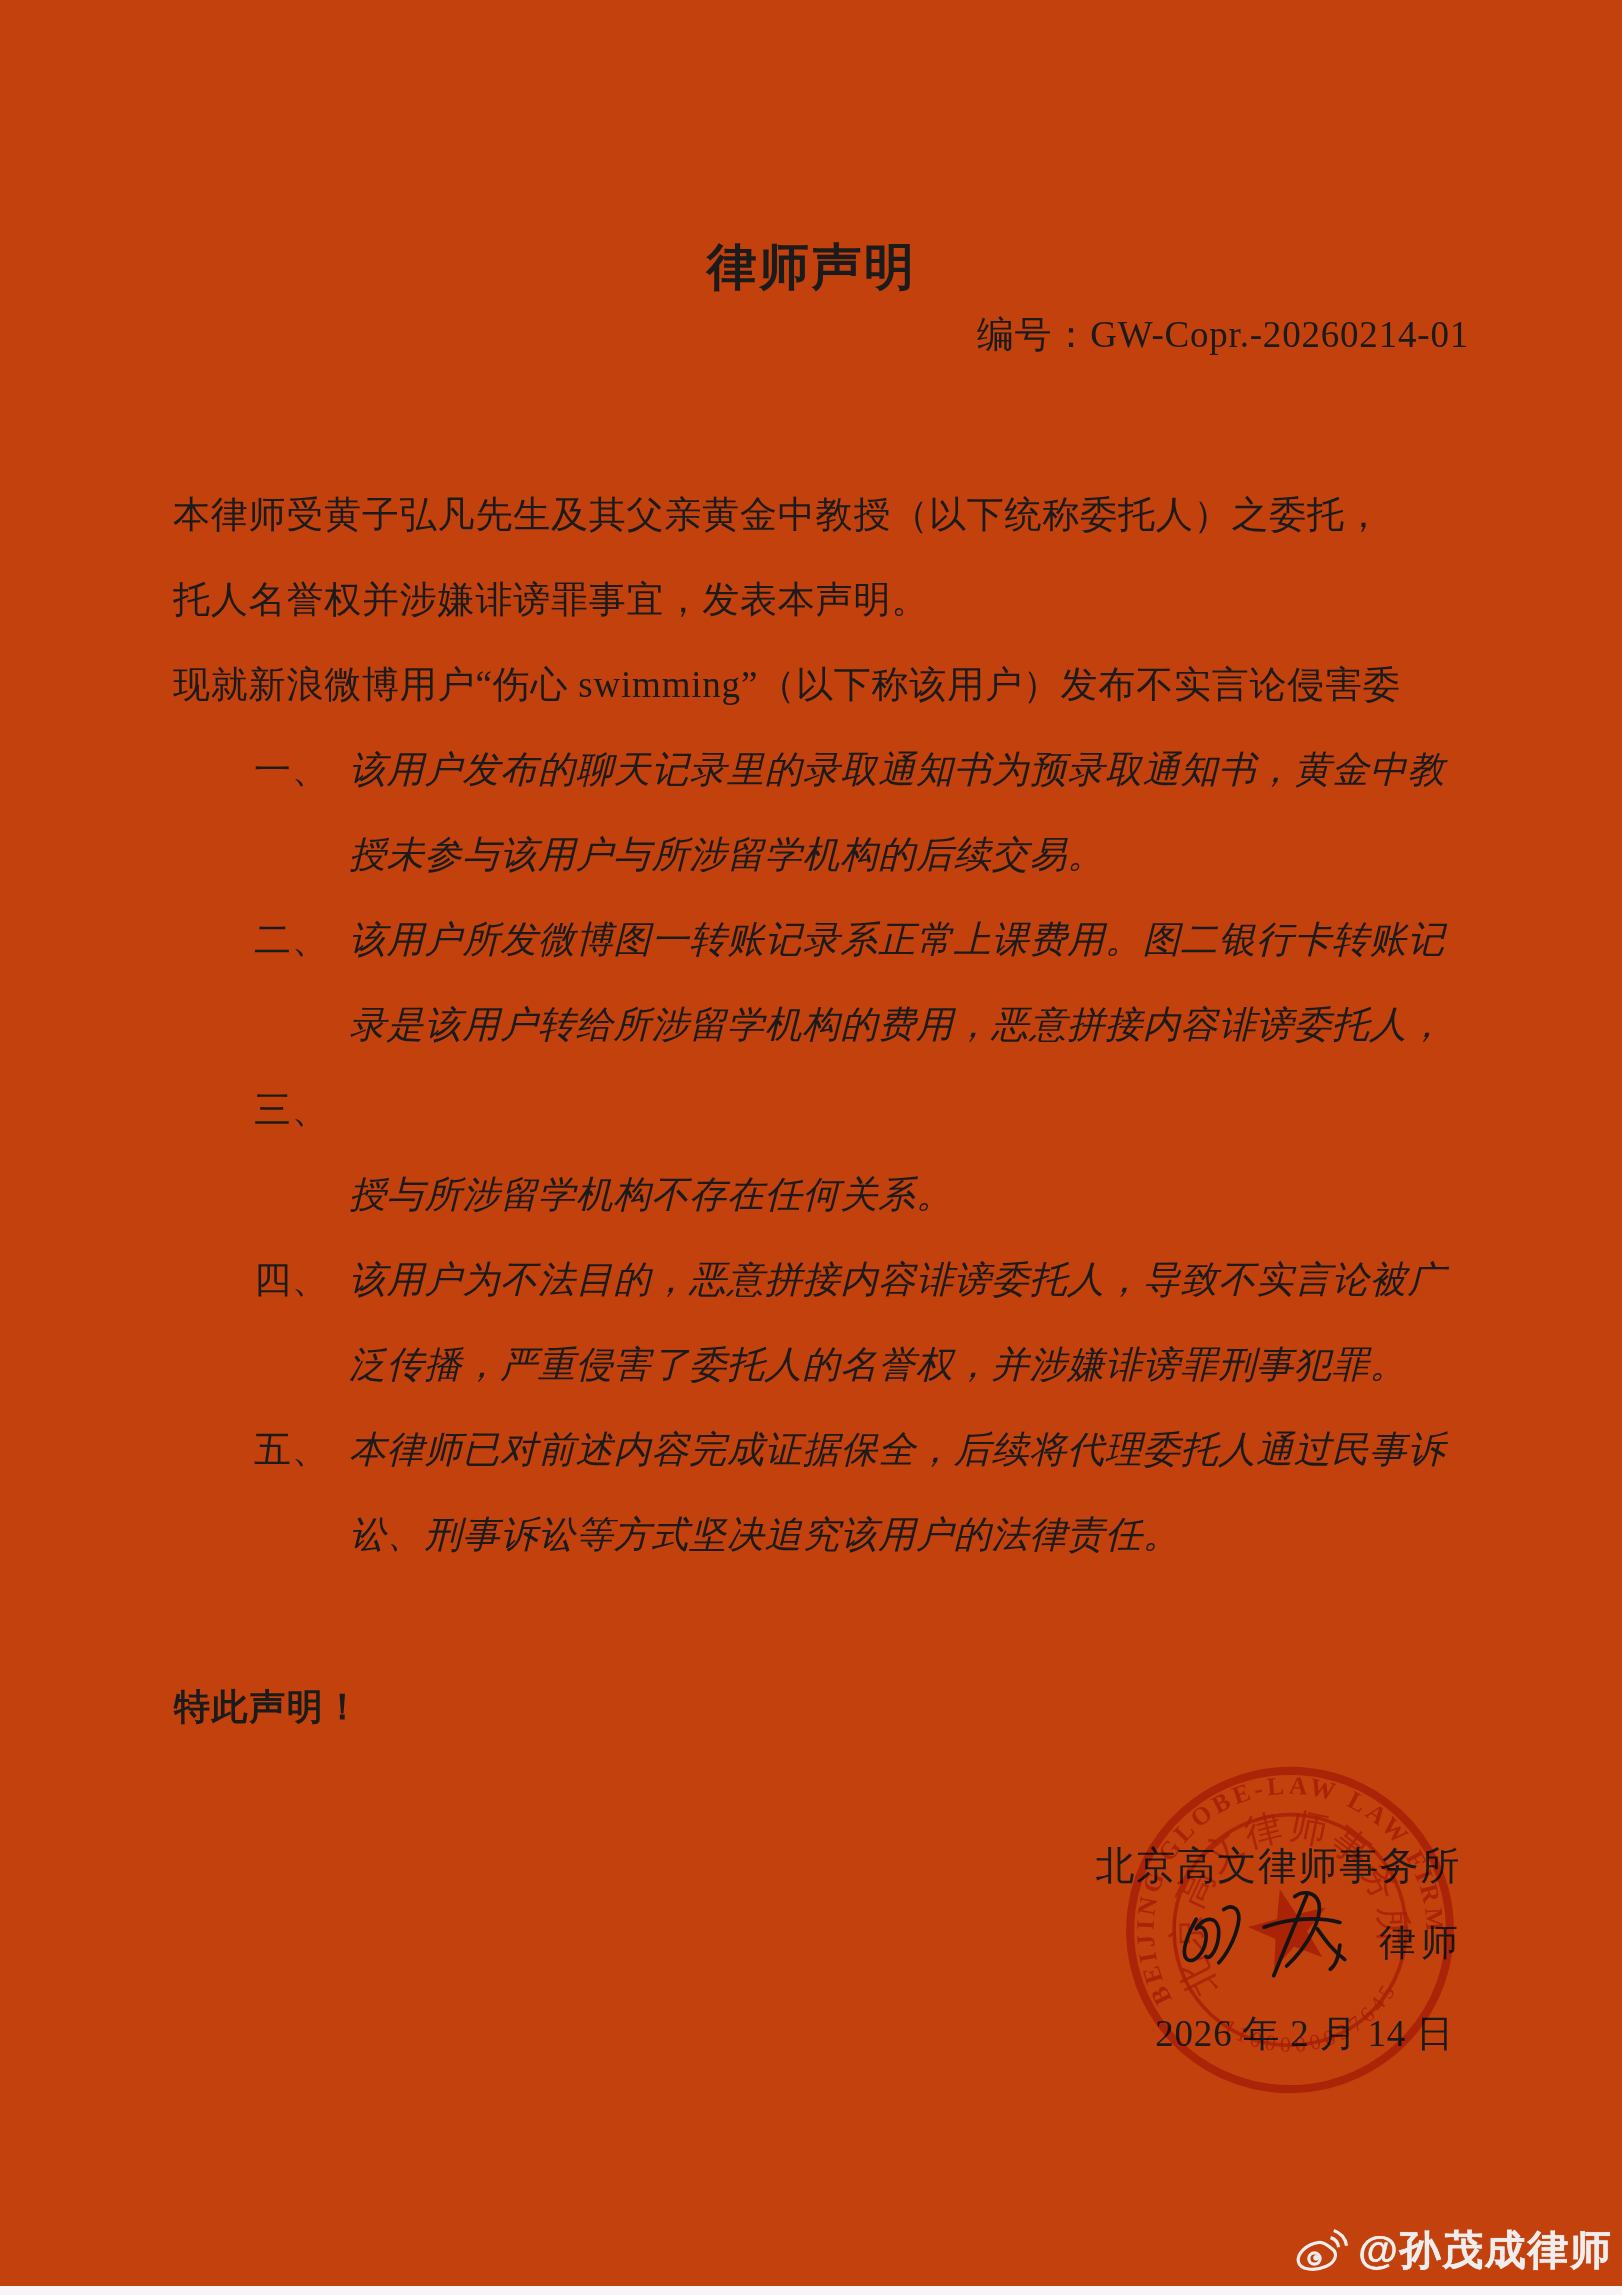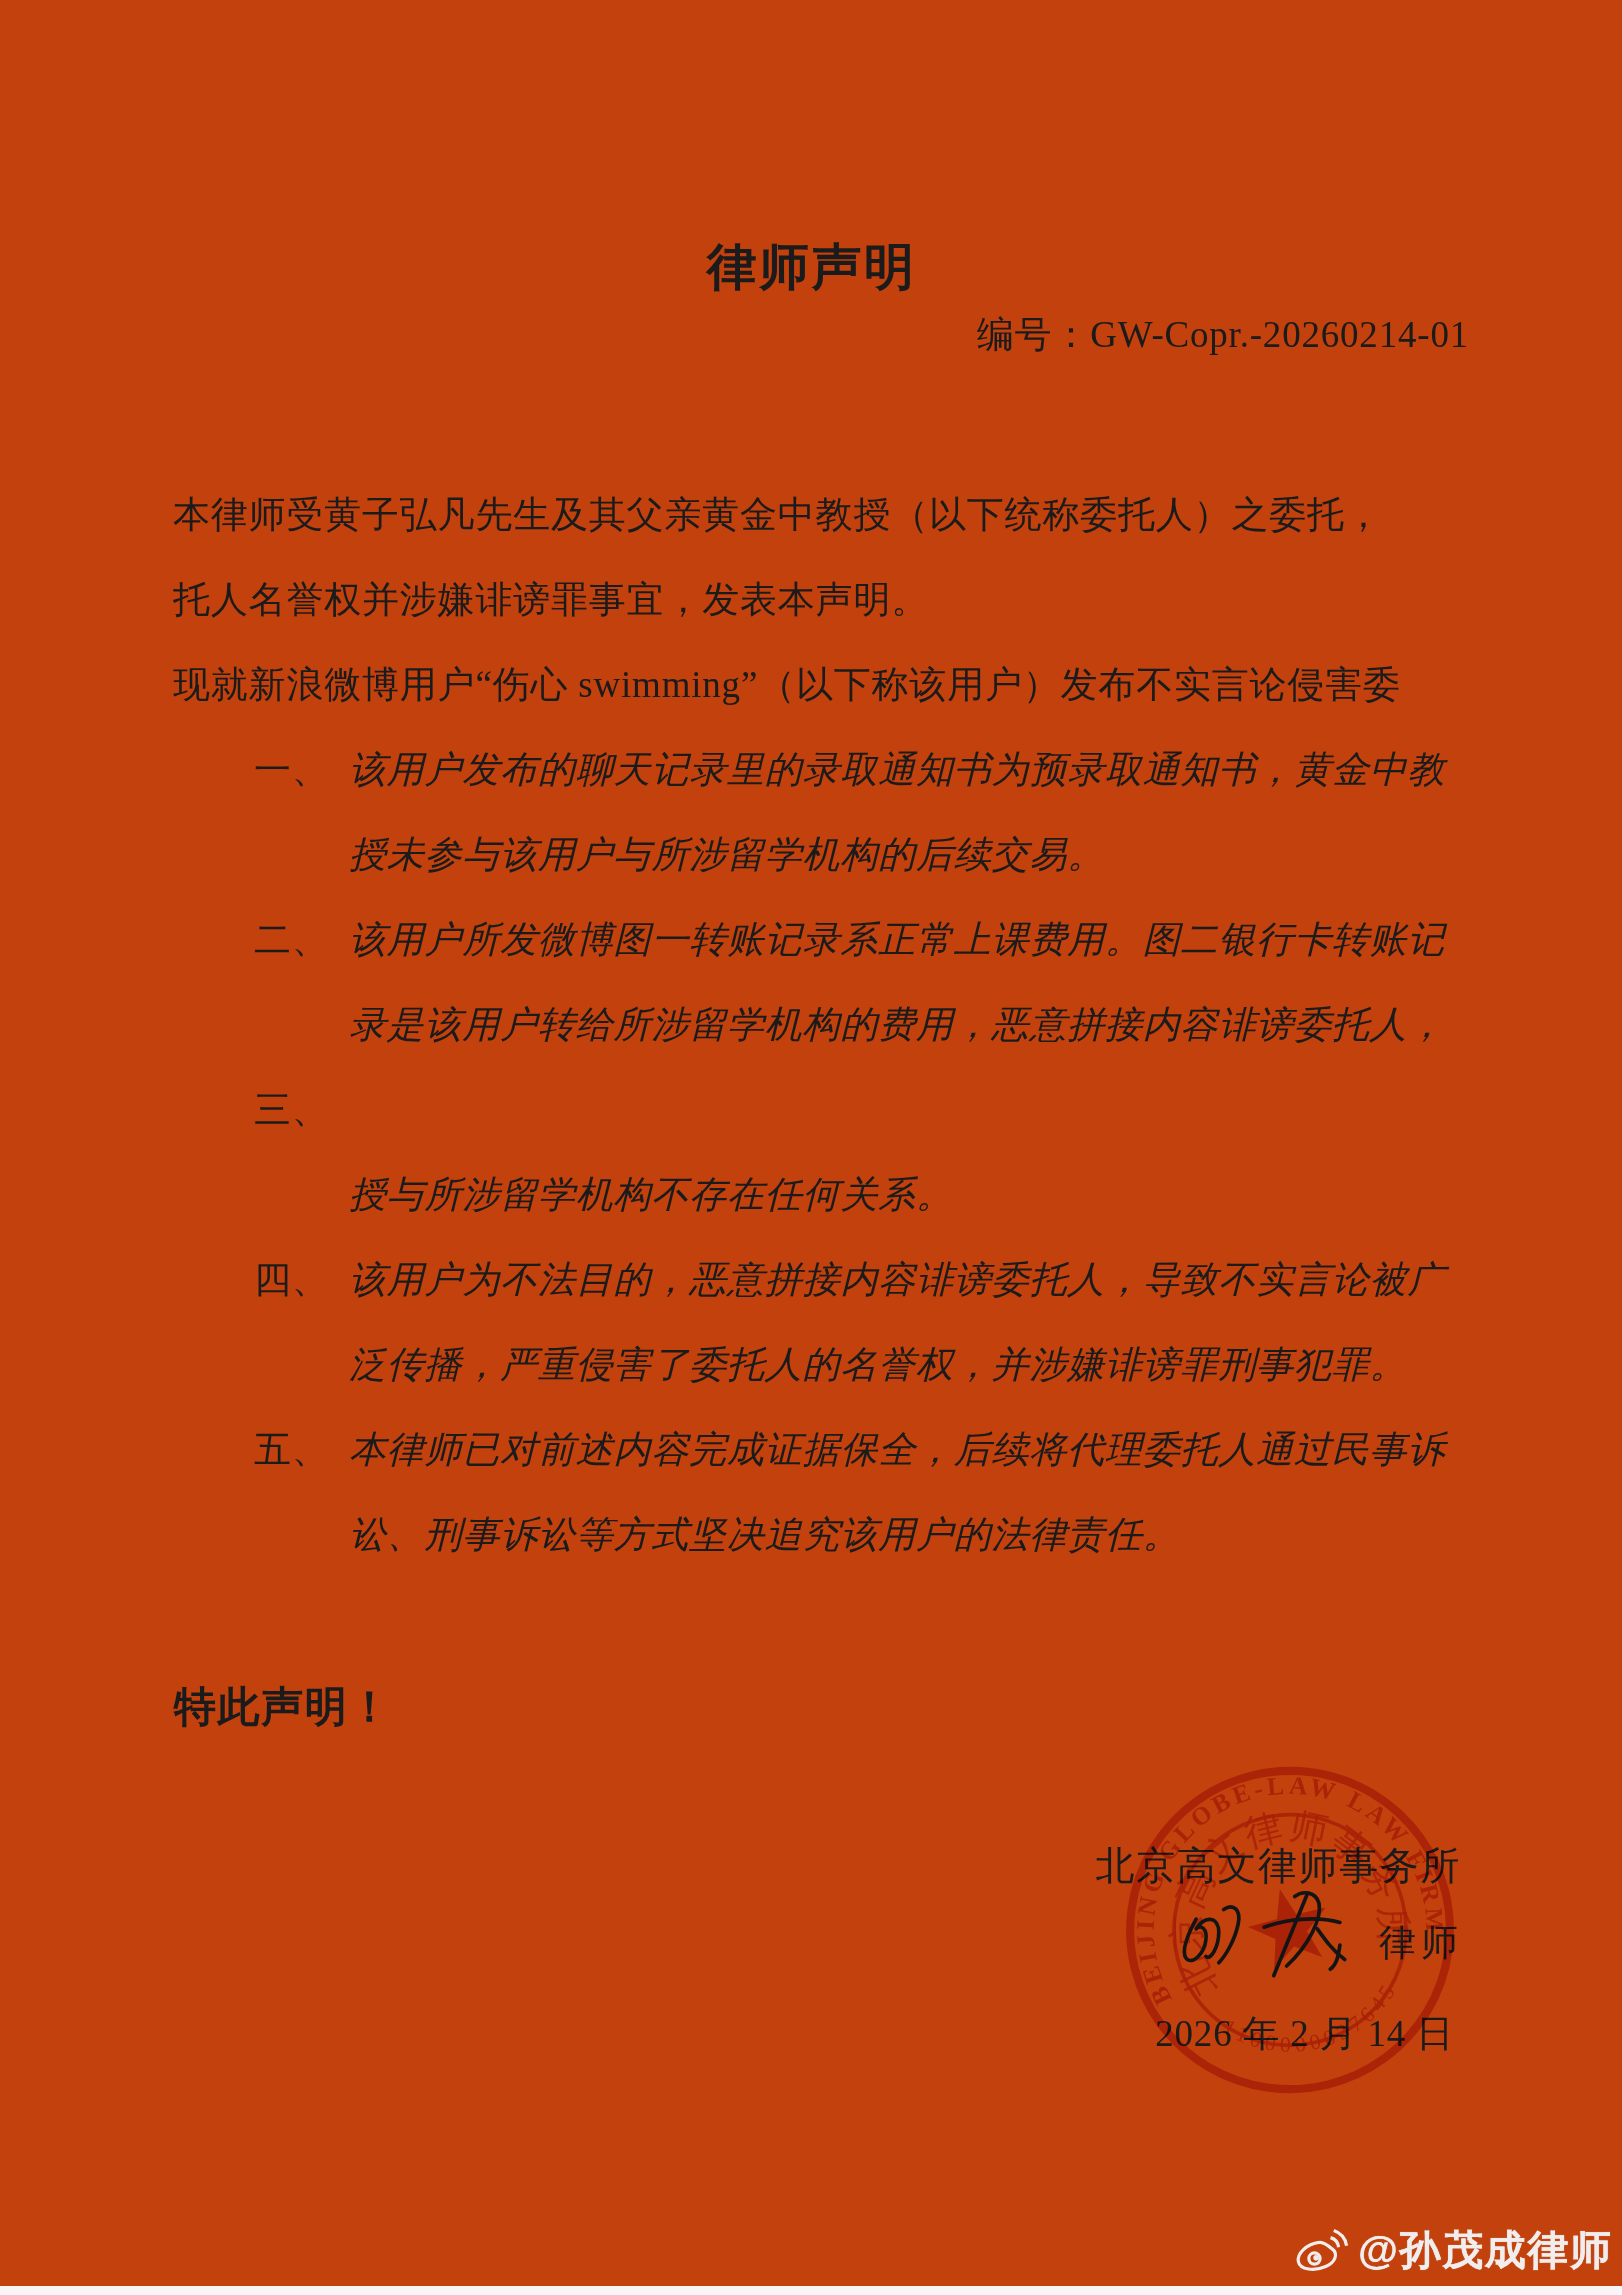--- a/index.html
+++ b/index.html
@@ -18,21 +18,21 @@
   }
   .body-block { position:absolute; top:472px; left:173px; }
   .ln { position:relative; height:85px; line-height:85px;
         font-size:37px; letter-spacing:0.8px; white-space:nowrap; }
   .ln .txt { display:inline-block; }
   .ln.para-first .txt { }
   .ln.item-first .txt, .ln.item-cont .txt { margin-left:176px;font-style:italic; }
   .ln .marker { position:absolute; left:81px; top:0; }
   .closing {
     position:absolute; top:1665px; left:174px; height:85px; line-height:85px;
-    font-size:42px; font-weight:bold; letter-spacing:1.6px;
+    font-size:36px; font-weight:bold; letter-spacing:1.6px;
   }
   .firm {
     position:absolute; top:1839px; right:162px;
     font-size:39px; letter-spacing:1.6px; white-space:nowrap;
   }
   .lawyer-suffix {
     position:absolute; left:1379px; top:1918px;
     font-size:37px; letter-spacing:4.9px; white-space:nowrap;text-align:center;
   }
   .date {

